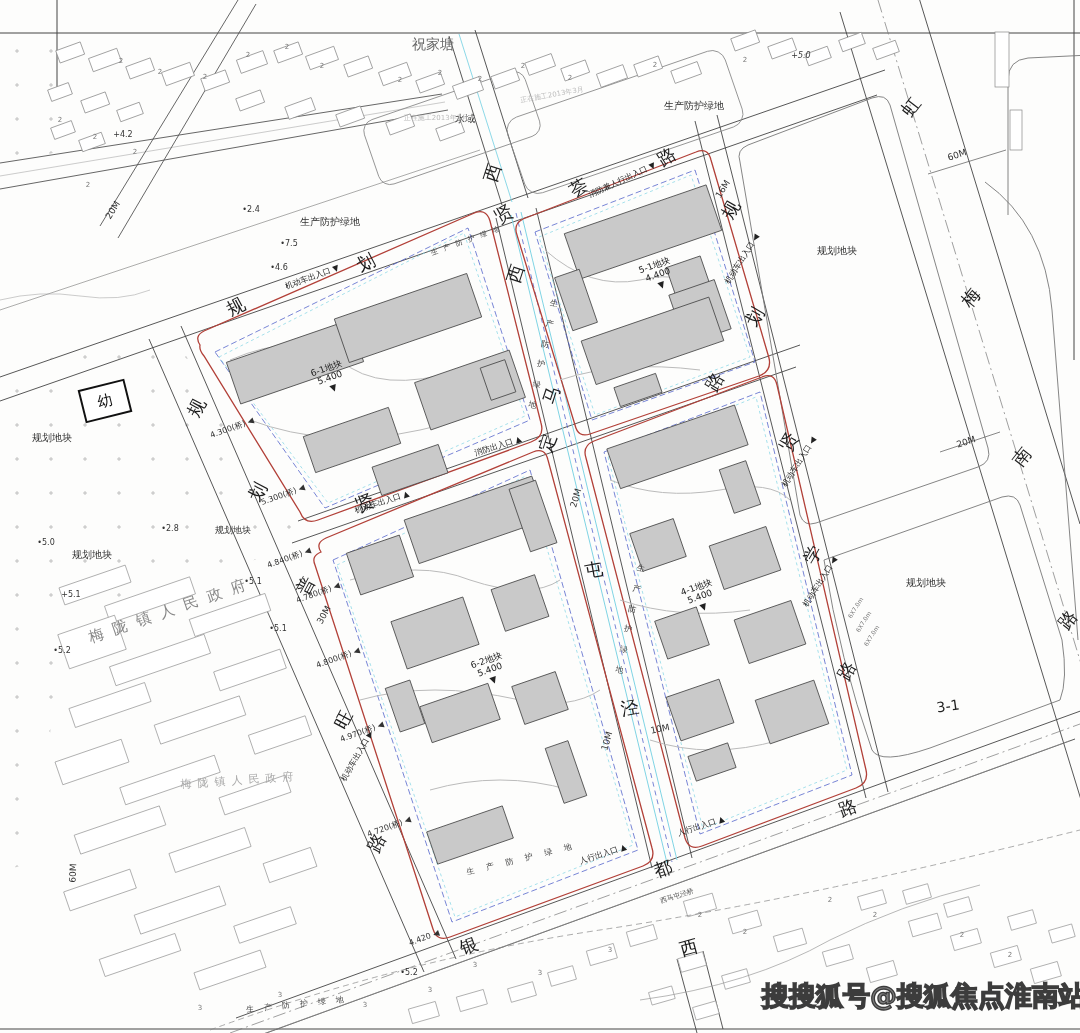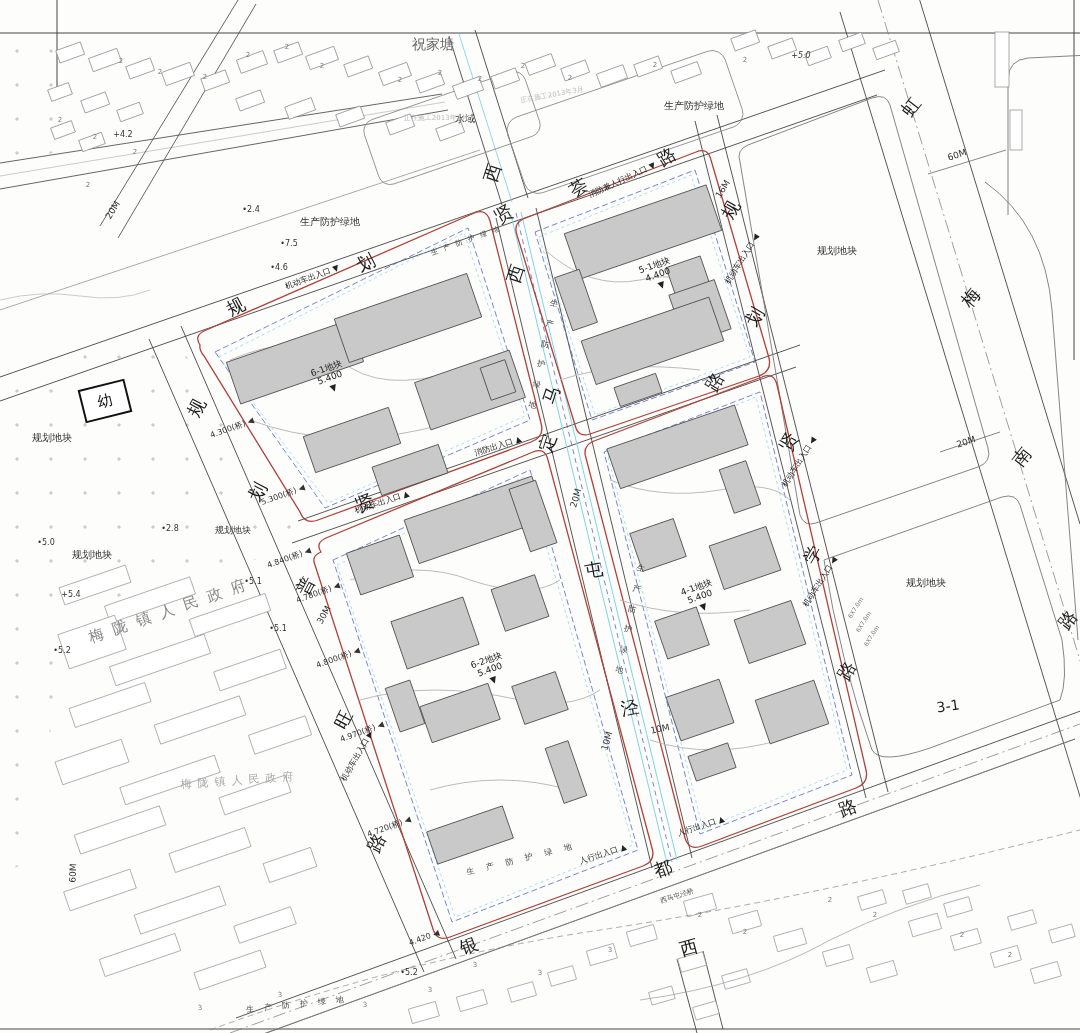--- a/index.html
+++ b/index.html
@@ -545,21 +545,21 @@
       <div class="lbl ent" style="left: 498px; top: 446px; transform: translate(-50%, -50%) rotate(-18deg);">消防出入口<span class="arr"> ▲</span></div>
       <div class="lbl ent" style="left: 603px; top: 854px; transform: translate(-50%, -50%) rotate(-18deg);">人行出入口<span class="arr"> ▲</span></div>
       <div class="lbl ent" style="left: 701px; top: 826px; transform: translate(-50%, -50%) rotate(-18deg);">人行出入口<span class="arr"> ▲</span></div>
       <div class="lbl elev" style="left: 801px; top: 56px; transform: translate(-50%, -50%) rotate(0deg); font-style: italic;">+5.0</div>
       <div class="lbl elev" style="left: 123px; top: 135px; transform: translate(-50%, -50%) rotate(0deg);">+4.2</div>
       <div class="lbl elev" style="left: 251px; top: 210px; transform: translate(-50%, -50%) rotate(0deg);">•2.4</div>
       <div class="lbl elev" style="left: 289px; top: 244px; transform: translate(-50%, -50%) rotate(0deg);">•7.5</div>
       <div class="lbl elev" style="left: 279px; top: 268px; transform: translate(-50%, -50%) rotate(0deg);">•4.6</div>
       <div class="lbl elev" style="left: 46px; top: 505px; transform: translate(-50%, -50%) rotate(0deg); margin-top: 38px;">•5.0</div>
       <div class="lbl elev" style="left: 170px; top: 529px; transform: translate(-50%, -50%) rotate(0deg);">•2.8</div>
-      <div class="lbl elev" style="left: 71px; top: 595px; transform: translate(-50%, -50%) rotate(0deg);">+5.4</div>
+      <div class="lbl elev" style="left: 71px; top: 595px; transform: translate(-50%, -50%) rotate(0deg);">+5.1</div>
       <div class="lbl elev" style="left: 253px; top: 582px; transform: translate(-50%, -50%) rotate(0deg);">•5.1</div>
       <div class="lbl elev" style="left: 278px; top: 629px; transform: translate(-50%, -50%) rotate(0deg);">•5.1</div>
       <div class="lbl elev" style="left: 62px; top: 651px; transform: translate(-50%, -50%) rotate(0deg);">•5.2</div>
       <div class="lbl elev" style="left: 409px; top: 973px; transform: translate(-50%, -50%) rotate(0deg);">•5.2</div>
       <div class="lbl elev" style="left: 232px; top: 428px; transform: translate(-50%, -50%) rotate(-20deg);">4.300(桥)<span class="arr"> ◀</span></div>
       <div class="lbl elev" style="left: 283px; top: 495px; transform: translate(-50%, -50%) rotate(-20deg);">5.300(桥)<span class="arr"> ◀</span></div>
       <div class="lbl elev" style="left: 289px; top: 558px; transform: translate(-50%, -50%) rotate(-20deg);">4.840(桥)<span class="arr"> ◀</span></div>
       <div class="lbl elev" style="left: 318px; top: 593px; transform: translate(-50%, -50%) rotate(-20deg);">4.780(桥)<span class="arr"> ◀</span></div>
       <div class="lbl elev" style="left: 338px; top: 658px; transform: translate(-50%, -50%) rotate(-20deg);">4.800(桥)<span class="arr"> ◀</span></div>
       <div class="lbl elev" style="left: 362px; top: 732px; transform: translate(-50%, -50%) rotate(-20deg);">4.970(桥)<span class="arr"> ◀</span></div>
@@ -639,14 +639,15 @@
 ▼</div>
       <div class="lbl pmark" style="left: 700px; top: 597px; transform: translate(-50%, -50%) rotate(-20deg);">4-1地块
 5.400
 ▼</div>
     </div>
 
 <div id="kbox" style="left:81px;top:384px;width:44px;height:30px;transform:rotate(-14deg);">
   <span>幼</span>
 </div>
 
+<div id="watermark">搜搜狐号@搜狐焦点淮南站</div>
 
 </div>
 
 </body></html>

